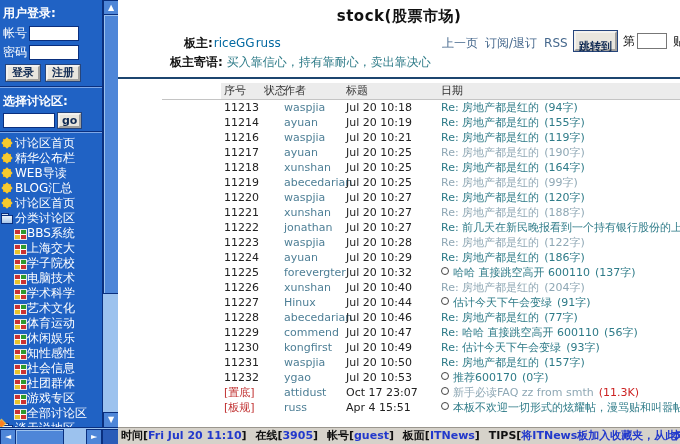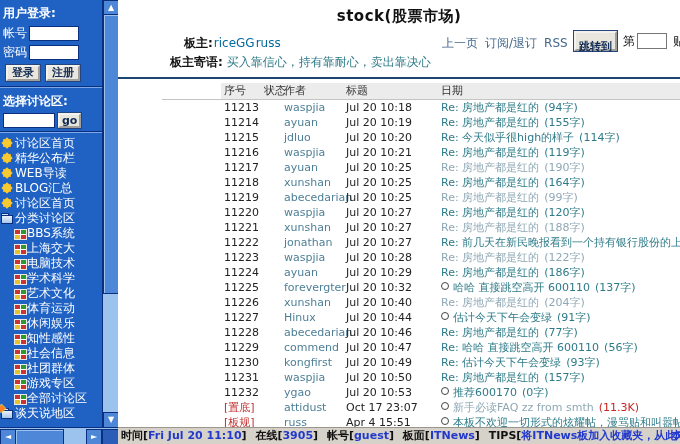--- a/index.html
+++ b/index.html
@@ -172,20 +172,24 @@
         <div class="nav-item grid indent">
           <span class="nav-icon"></span>
           <span class="nav-label">BBS系统</span>
         </div>
 
         <div class="nav-item grid indent">
           <span class="nav-icon"></span>
           <span class="nav-label">上海交大</span>
         </div>
 
+        <div class="nav-item grid indent">
+          <span class="nav-icon"></span>
+          <span class="nav-label">学子院校</span>
+        </div>
 
         <div class="nav-item grid indent">
           <span class="nav-icon"></span>
           <span class="nav-label">电脑技术</span>
         </div>
 
         <div class="nav-item grid indent">
           <span class="nav-icon"></span>
           <span class="nav-label">学术科学</span>
         </div>
@@ -306,30 +310,20 @@
           <span></span>
           <span class="cid">11214</span>
           <span class="cstatus"></span>
           <span class="cauthor">ayuan</span>
           <span class="cdate">Jul 20 10:19</span>
           <span class="ctitle">
             <a class="tlink"><span>Re: 房地产都是红的</span><span class="count">(155字)</span></a>
           </span>
         </div>
 
-        <div class="lrow">
-          <span></span>
-          <span class="cid">11215</span>
-          <span class="cstatus"></span>
-          <span class="cauthor">jdluo</span>
-          <span class="cdate">Jul 20 10:20</span>
-          <span class="ctitle">
-            <a class="tlink"><span>Re: 今天似乎很high的样子</span><span class="count">(114字)</span></a>
-          </span>
-        </div>
 
         <div class="lrow">
           <span></span>
           <span class="cid">11216</span>
           <span class="cstatus"></span>
           <span class="cauthor">waspjia</span>
           <span class="cdate">Jul 20 10:21</span>
           <span class="ctitle">
             <a class="tlink"><span>Re: 房地产都是红的</span><span class="count">(119字)</span></a>
           </span>

